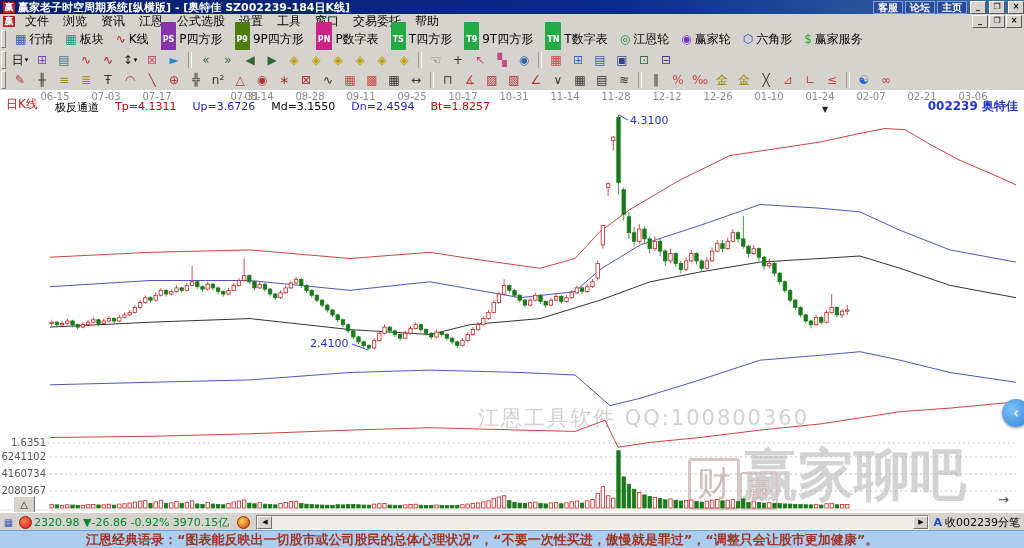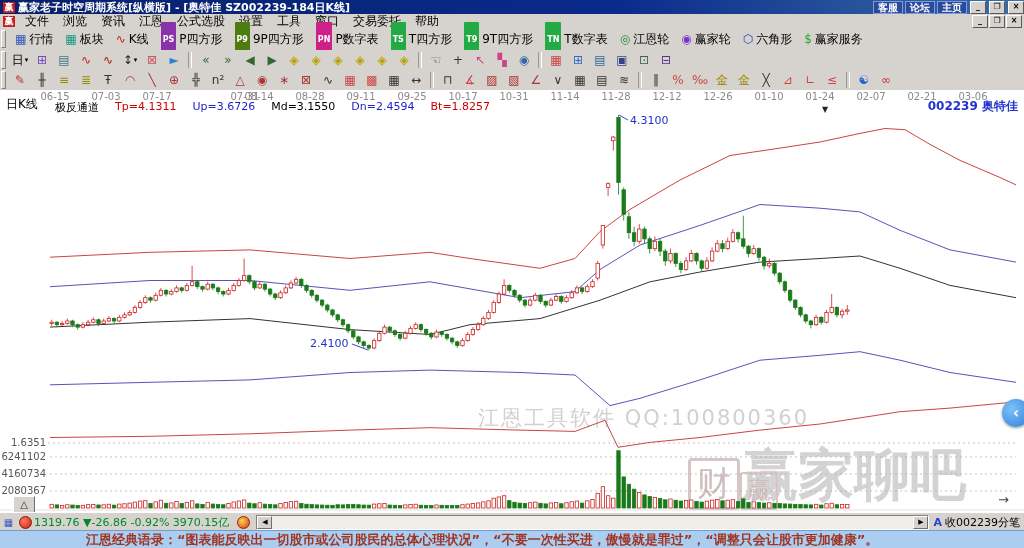--- a/index.html
+++ b/index.html
@@ -29,21 +29,21 @@
   .ico{width:20px;height:17px;display:flex;align-items:center;justify-content:center;font-size:12px;margin:0;border:1px solid transparent;}
   .ico small{font-size:7px;margin-left:1px;}
   .tsep{width:2px;height:16px;border-left:1px solid #9a968f;border-right:1px solid #fff;margin:0 3px;}
   .handle{width:3px;height:16px;border:1px solid;border-color:#fff #808080 #808080 #fff;margin:0 3px 0 1px;}
   
   #chart{left:0;top:90px;width:1024px;height:422px;background:#fff;}
   #chart svg{position:absolute;left:0;top:0;}
   .wm{position:absolute;color:#c9c9c9;pointer-events:none;white-space:nowrap;}
   .datelab{position:absolute;top:1px;font-size:10px;color:#8a8a8a;transform:translateX(-50%);}
   .indrow{position:absolute;left:55px;top:10px;font-size:11px;display:flex;gap:16px;white-space:nowrap;}
-  #paneLabel{position:absolute;left:6px;top:6px;color:#000000;font-size:12px;text-align:center;}
+  #paneLabel{position:absolute;left:6px;top:6px;color:#b91c1c;font-size:12px;text-align:center;}
   #stockLabel{position:absolute;right:6px;top:8px;color:#2233cc;font-size:12px;font-weight:bold;}
   .axislab{position:absolute;font-size:10px;color:#555;text-align:right;width:46px;right:auto;left:0;}
   #triBtn{position:absolute;left:13px;top:406px;width:20px;height:16px;background:#d6d3ce;border:1px solid;border-color:#fff #6f6f6f #6f6f6f #fff;
           text-align:center;font-size:10px;line-height:15px;color:#333;}
   #sideToggle{position:absolute;left:1002px;top:309px;width:28px;height:28px;border-radius:50%;
               background:radial-gradient(circle at 35% 35%,#7cc0f8,#2f7fd6);color:#fff;font-size:15px;font-weight:bold;
               display:flex;align-items:center;justify-content:center;box-shadow:0 1px 3px rgba(0,0,0,.4);}
   #expandArrow{position:absolute;left:998px;top:402px;font-size:13px;color:#444;}
   
   #statusbar{left:0;top:512px;width:1024px;height:18px;background:#d6d3ce;display:flex;align-items:center;font-size:11px;
@@ -909,21 +909,21 @@
 
   <div id="triBtn">△</div>
   <div id="sideToggle">‹</div>
   <div id="expandArrow">→</div>
 </div>
 
 <div id="statusbar" class="abs">
   <span class="sico" style="color:#3355bb;">▦</span>
   <span class="dot" style="background:radial-gradient(circle at 35% 35%,#ff7b5e,#cf1f10);border:1px solid #8d1108;"></span>
   <span class="idx">
-    <span>1319.76</span>
+    <span>2320.98</span>
     <span>▼-26.86</span>
     <span>-0.92%</span>
     <span>3970.15亿</span>
   </span>
   <span class="dot" style="background:radial-gradient(circle at 35% 35%,#ffd24d,#d33b18);border:1px solid #8d2508;"></span>
   <div id="hscroll">
     <span class="sarrow">◀</span>
     <span class="track"></span>
     <span class="sarrow">▶</span>
   </div>

